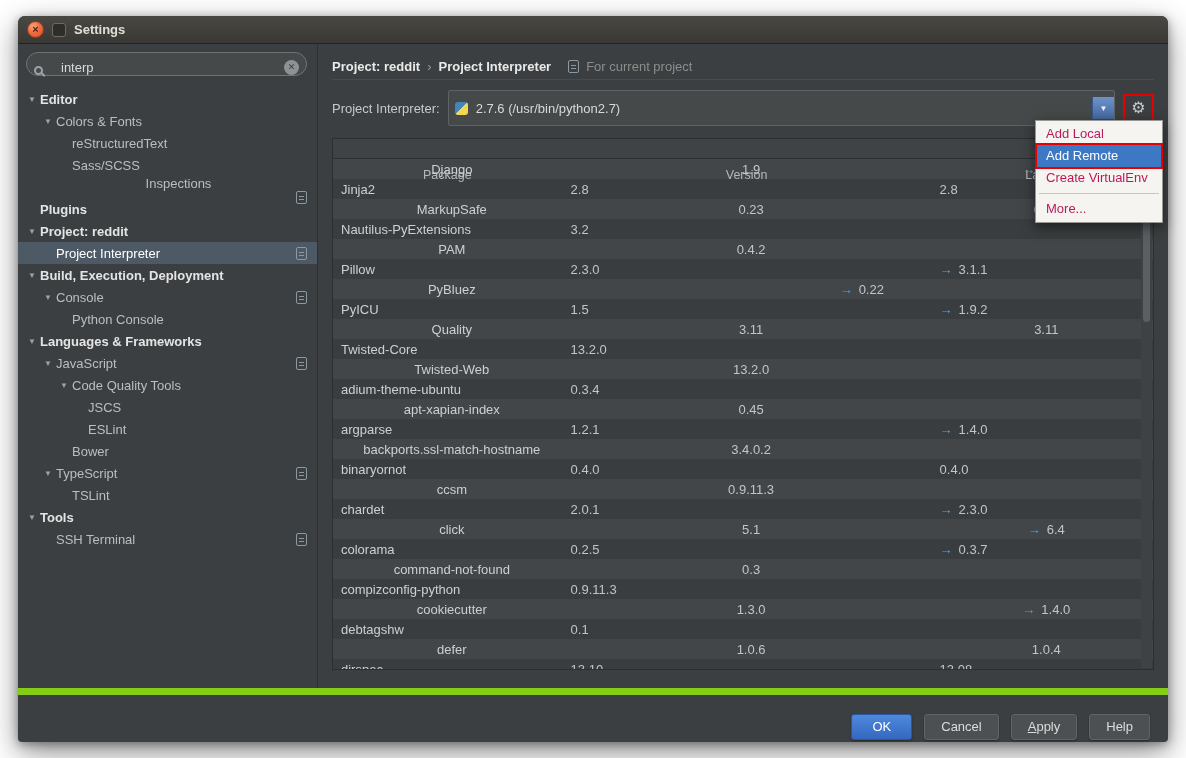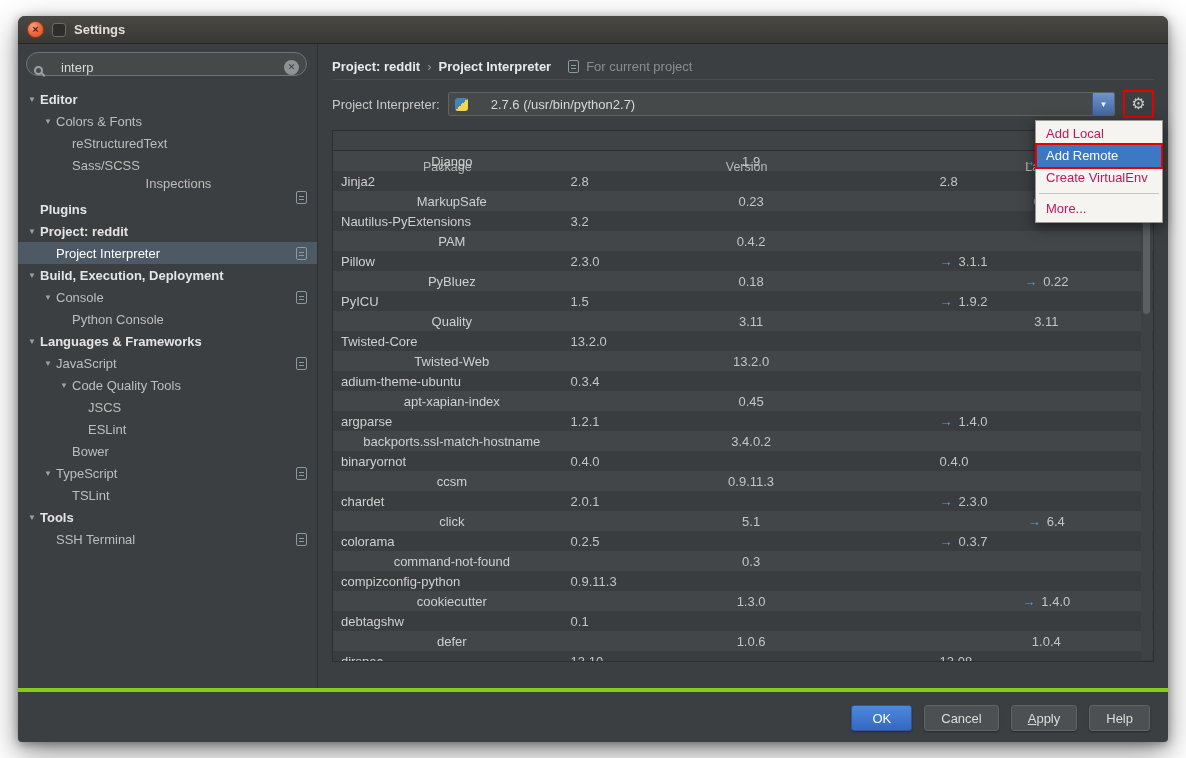--- a/index.html
+++ b/index.html
@@ -16,21 +16,21 @@
     border-radius:7px 7px 0 0; }
   .close-btn { width:17px; height:17px; border-radius:50%;
     background:radial-gradient(circle at 35% 30%, #f9a47c, #ee6c44 45%, #d2501f);
     border:1px solid #9c3a14; color:#54200c; font-size:11px; line-height:15px;
     text-align:center; font-weight:bold; cursor:pointer; }
   .win-icon { width:14px; height:14px; border-radius:3px; background:#2e2d2a; border:1px solid #6c6a63; }
   .win-title { color:#e2ded6; font-size:13px; font-weight:bold; }
 
   
   .content { display:flex; height:644px; }
-  .footer { height:56px; border-top:4px solid #84cc16; display:flex; align-items:center;
+  .footer { height:70px; border-top:7px solid #84cc16; display:flex; align-items:center;
     justify-content:flex-end; gap:12px; padding:0 18px; }
 
   
   .sidebar { width:300px; flex:none; border-right:1px solid #2e3133; padding-top:8px; }
   .searchbox { margin:0 10px 12px 8px; height:24px; border:1px solid #707476; border-radius:13px;
     background:#45494a; display:flex; align-items:flex-end; padding:0 7px; gap:18px; }
   .mag { width:9px; height:9px; border:2px solid #9da2a6; border-radius:50%; position:relative; flex:none; }
   .mag::after { content:''; position:absolute; width:2px; height:5px; background:#9da2a6;
     transform:rotate(-45deg); bottom:-4px; right:-3px; }
   .search-text { flex:1; color:#dadada; font-size:13px; }
@@ -52,22 +52,22 @@
   .main { flex:1; padding:10px 14px 0 14px; position:relative; }
   .breadcrumb { height:26px; display:flex; align-items:center; gap:7px; font-size:13px;
     border-bottom:1px solid #4b4b4b; }
   .bc-strong { font-weight:bold; color:#e9e9e9; }
   .bc-sep { color:#9a9a9a; }
   .bc-icon { margin-left:6px; }
   .bc-note { color:#8d8d8d; }
 
   .interp-row { display:flex; align-items:center; margin-top:10px; gap:8px; }
   .interp-row label { color:#c9c9c9; font-size:13px; flex:none; }
-  .combo { flex:1; height:24px; background:#45494a; border:1px solid #5f6364; border-radius:2px;
-    display:flex; align-items:center; padding-left:6px; gap:23px; overflow:hidden; cursor:pointer; }
+  .combo { flex:1; height:36px; background:#45494a; border:1px solid #5f6364; border-radius:2px;
+    display:flex; align-items:center; padding-left:6px; gap:8px; overflow:hidden; cursor:pointer; }
   .py-icon { width:13px; height:13px; border-radius:3px; flex:none;
     background:linear-gradient(135deg,#4584b6 0 50%, #f5d64f 50% 100%); }
   .combo-text { flex:1; color:#d8d8d8; font-size:13px; white-space:nowrap; }
   .combo-btn { width:22px; height:22px; margin-left:auto; flex:none;
     background:linear-gradient(#6e93cb,#44689f); border-left:1px solid #37598f;
     color:#eef3fc; font-size:8px; display:flex; align-items:center; justify-content:center; cursor:pointer; }
   .annotation { border:2px solid #e60000; padding:1px; display:inline-flex; flex:none; }
   .gear-btn { width:25px; height:22px; background:transparent; border:none; color:#c8c8c8;
     font-size:16px; line-height:20px; cursor:pointer; display:flex; align-items:center; justify-content:center; }
 
@@ -272,21 +272,20 @@
                 <span class="td col-version">0.4.2</span>
                 <span class="td col-latest"></span>
               </div>
               <div class="trow odd">
                 <span class="td col-package">Pillow</span>
                 <span class="td col-version">2.3.0</span>
                 <span class="td col-latest"><span class="up-arrow">→</span>3.1.1</span>
               </div>
               <div class="trow even">
                 <span class="td col-package">PyBluez</span>
-                <span class="td col-version">0.18</span>
                 <span class="td col-latest"><span class="up-arrow">→</span>0.22</span>
               </div>
               <div class="trow odd">
                 <span class="td col-package">PyICU</span>
                 <span class="td col-version">1.5</span>
                 <span class="td col-latest"><span class="up-arrow">→</span>1.9.2</span>
               </div>
               <div class="trow even">
                 <span class="td col-package">Quality</span>
                 <span class="td col-version">3.11</span>

